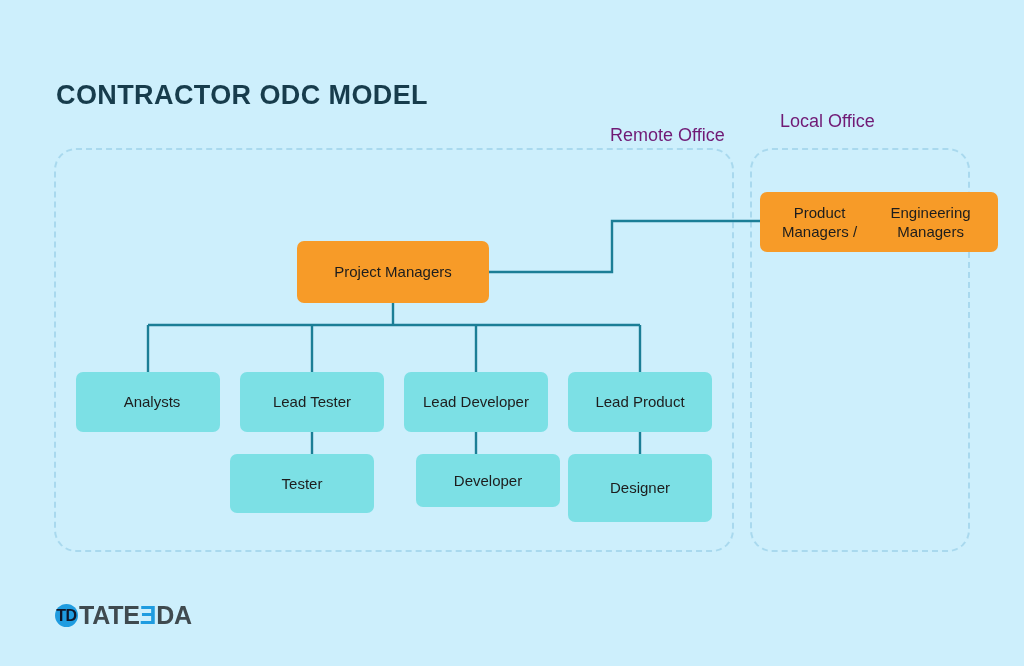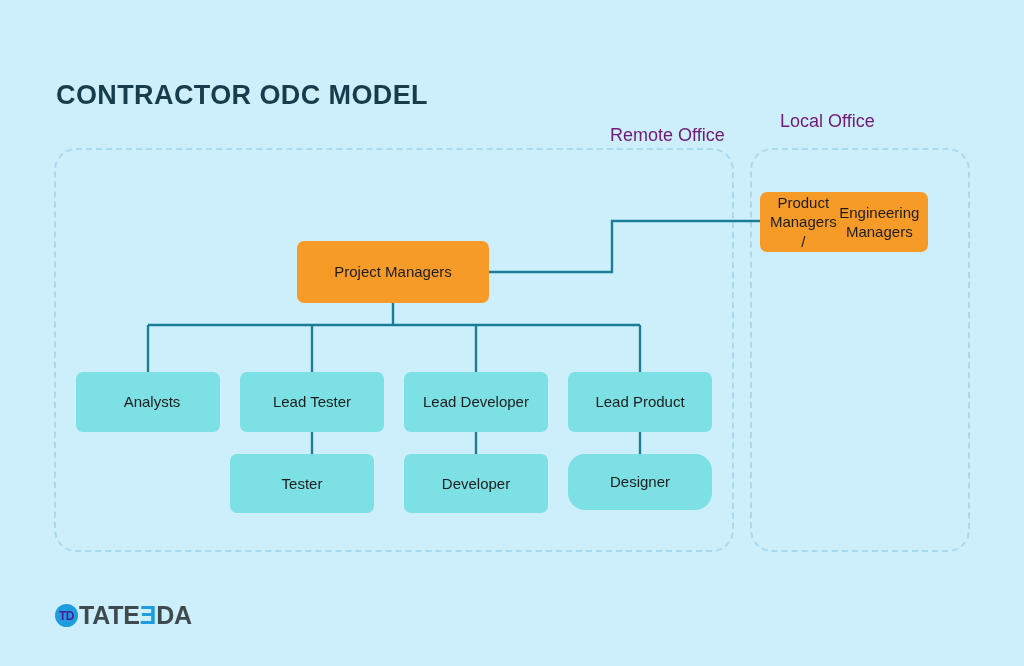--- a/index.html
+++ b/index.html
@@ -93,42 +93,42 @@
 
   
   .n-pm    { left: 297px; top: 241px; width: 192px; height: 62px; }
   
   .n-analysts      { left: 76px;  top: 372px; width: 144px; height: 60px; padding-left: 16px; }
   .n-lead-tester   { left: 240px; top: 372px; width: 144px; height: 60px; }
   .n-lead-dev      { left: 404px; top: 372px; width: 144px; height: 60px; }
   .n-lead-design   { left: 568px; top: 372px; width: 144px; height: 60px; }
   
   .n-tester    { left: 230px; top: 454px; width: 144px; height: 59px; }
-  .n-developer { left: 404px; top: 454px; width: 144px; height: 59px; }
-  .n-designer  { left: 568px; top: 454px; width: 144px; height: 56px; border-radius: 17px; }
-  
-  .n-product-managers { left: 760px; top: 192px; width: 168px; height: 60px; text-align: center; }
+  .n-developer { left: 416px; top: 454px; width: 144px; height: 53px; }
+  .n-designer  { left: 568px; top: 454px; width: 144px; height: 68px; }
+  
+  .n-product-managers { left: 760px; top: 192px; width: 238px; height: 60px; text-align: center; }
   .n-cao              { left: 760px; top: 274px; width: 210px; height: 60px; }
 
   
   .logo {
     position: absolute;
     left: 55px;
     top: 603px;
     display: flex;
     align-items: center;
     gap: 1px;
   }
   .logo-badge {
     width: 23px;
     height: 23px;
     border-radius: 50%;
     background: #1f9ce0;
-    color: #4c1d95;
-    font-size: 12px;
+    color: #0f172a;
+    font-size: 16px;
     font-weight: bold;
     display: flex;
     align-items: center;
     justify-content: center;
     letter-spacing: -0.5px;
     text-align: right;
   }
   .logo-text {
     font-size: 25px;
     font-weight: bold;

